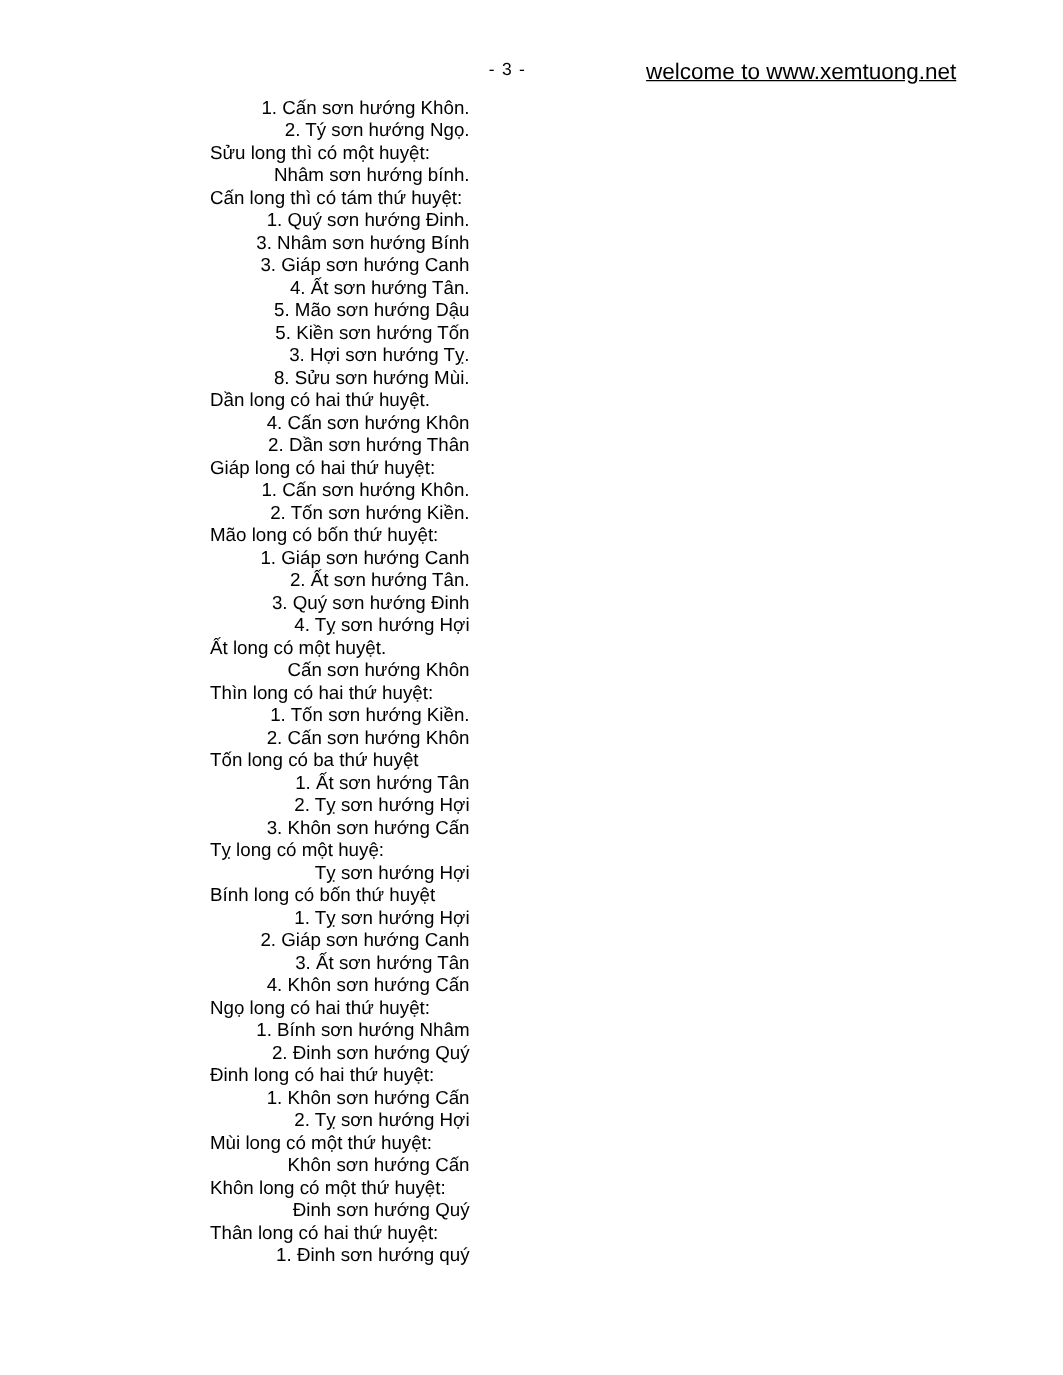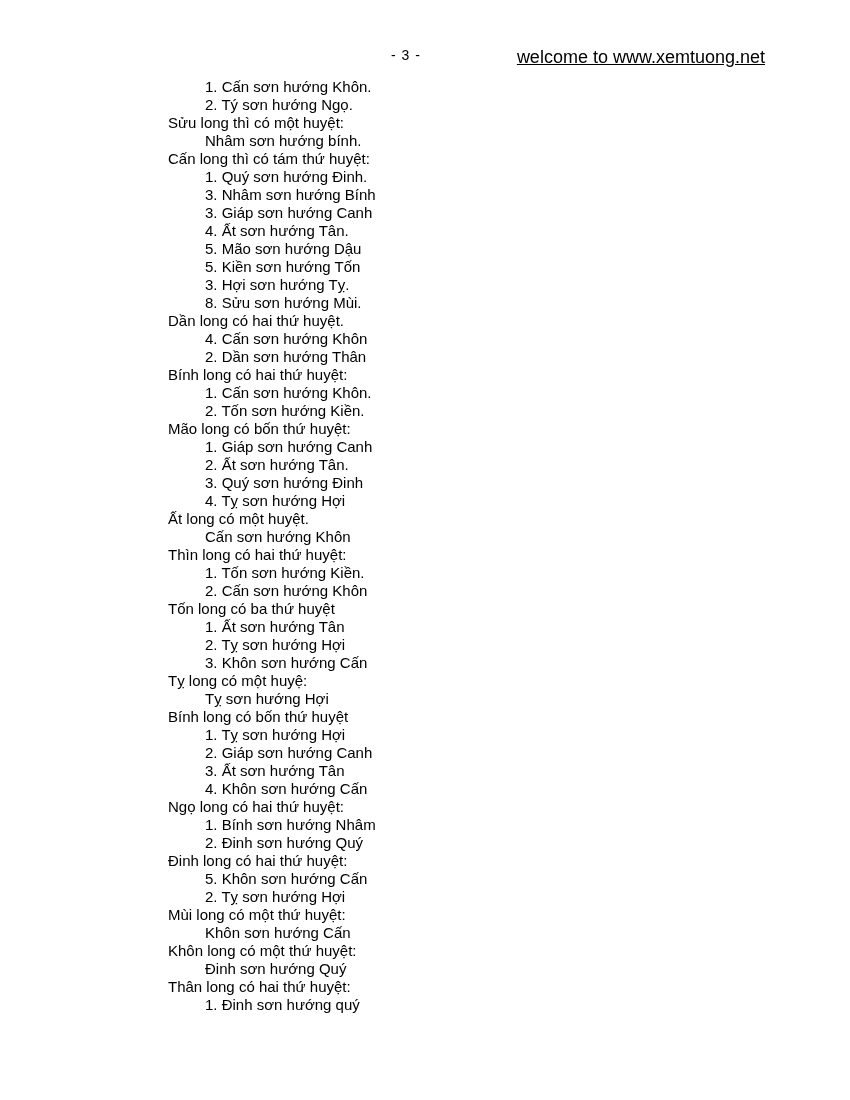--- a/index.html
+++ b/index.html
@@ -39,21 +39,21 @@
   }
   .doc-body {
     position: absolute;
     left: 168px;
     top: 78px;
     font-size: 15px;
     line-height: 18px;
     color: #000000;
   }
   .line { white-space: pre; }
-  .line.indent-1 { padding-left: 37px; }
+  .line.indent-1 { padding-left: 37px; text-align: right; }
 </style>
 </head>
 <body>
 
 <div class="page">
   <div class="header-pagenum">- 3 -</div>
   <div class="header-link">welcome to www.xemtuong.net</div>
   <div class="doc-body">
       <div class="line indent-1">1. Cấn sơn hướng Khôn.</div>
       <div class="line indent-1">2. Tý sơn hướng Ngọ.</div>
@@ -64,21 +64,21 @@
       <div class="line indent-1">3. Nhâm sơn hướng Bính</div>
       <div class="line indent-1">3. Giáp sơn hướng Canh</div>
       <div class="line indent-1">4. Ất sơn hướng Tân.</div>
       <div class="line indent-1">5. Mão sơn hướng Dậu</div>
       <div class="line indent-1">5. Kiền sơn hướng Tốn</div>
       <div class="line indent-1">3. Hợi sơn hướng Tỵ.</div>
       <div class="line indent-1">8. Sửu sơn hướng Mùi.</div>
       <div class="line indent-0">Dần long có hai thứ huyệt.</div>
       <div class="line indent-1">4. Cấn sơn hướng Khôn</div>
       <div class="line indent-1">2. Dần sơn hướng Thân</div>
-      <div class="line indent-0">Bính long có hai thứ huyệt:</div>
+      <div class="line indent-0">Giáp long có hai thứ huyệt:</div>
       <div class="line indent-1">1. Cấn sơn hướng Khôn.</div>
       <div class="line indent-1">2. Tốn sơn hướng Kiền.</div>
       <div class="line indent-0">Mão long có bốn thứ huyệt:</div>
       <div class="line indent-1">1. Giáp sơn hướng Canh</div>
       <div class="line indent-1">2. Ất sơn hướng Tân.</div>
       <div class="line indent-1">3. Quý sơn hướng Đinh</div>
       <div class="line indent-1">4. Tỵ sơn hướng Hợi</div>
       <div class="line indent-0">Ất long có một huyệt.</div>
       <div class="line indent-1">Cấn sơn hướng Khôn</div>
       <div class="line indent-0">Thìn long có hai thứ huyệt:</div>
@@ -92,21 +92,21 @@
       <div class="line indent-1">Tỵ sơn hướng Hợi</div>
       <div class="line indent-0">Bính long có bốn thứ huyệt</div>
       <div class="line indent-1">1. Tỵ sơn hướng Hợi</div>
       <div class="line indent-1">2. Giáp sơn hướng Canh</div>
       <div class="line indent-1">3. Ất sơn hướng Tân</div>
       <div class="line indent-1">4. Khôn sơn hướng Cấn</div>
       <div class="line indent-0">Ngọ long có hai thứ huyệt:</div>
       <div class="line indent-1">1. Bính sơn hướng Nhâm</div>
       <div class="line indent-1">2. Đinh sơn hướng Quý</div>
       <div class="line indent-0">Đinh long có hai thứ huyệt:</div>
-      <div class="line indent-1">5. Khôn sơn hướng Cấn</div>
+      <div class="line indent-1">1. Khôn sơn hướng Cấn</div>
       <div class="line indent-1">2. Tỵ sơn hướng Hợi</div>
       <div class="line indent-0">Mùi long có một thứ huyệt:</div>
       <div class="line indent-1">Khôn sơn hướng Cấn</div>
       <div class="line indent-0">Khôn long có một thứ huyệt:</div>
       <div class="line indent-1">Đinh sơn hướng Quý</div>
       <div class="line indent-0">Thân long có hai thứ huyệt:</div>
       <div class="line indent-1">1. Đinh sơn hướng quý</div>
     </div>
 </div>
 

